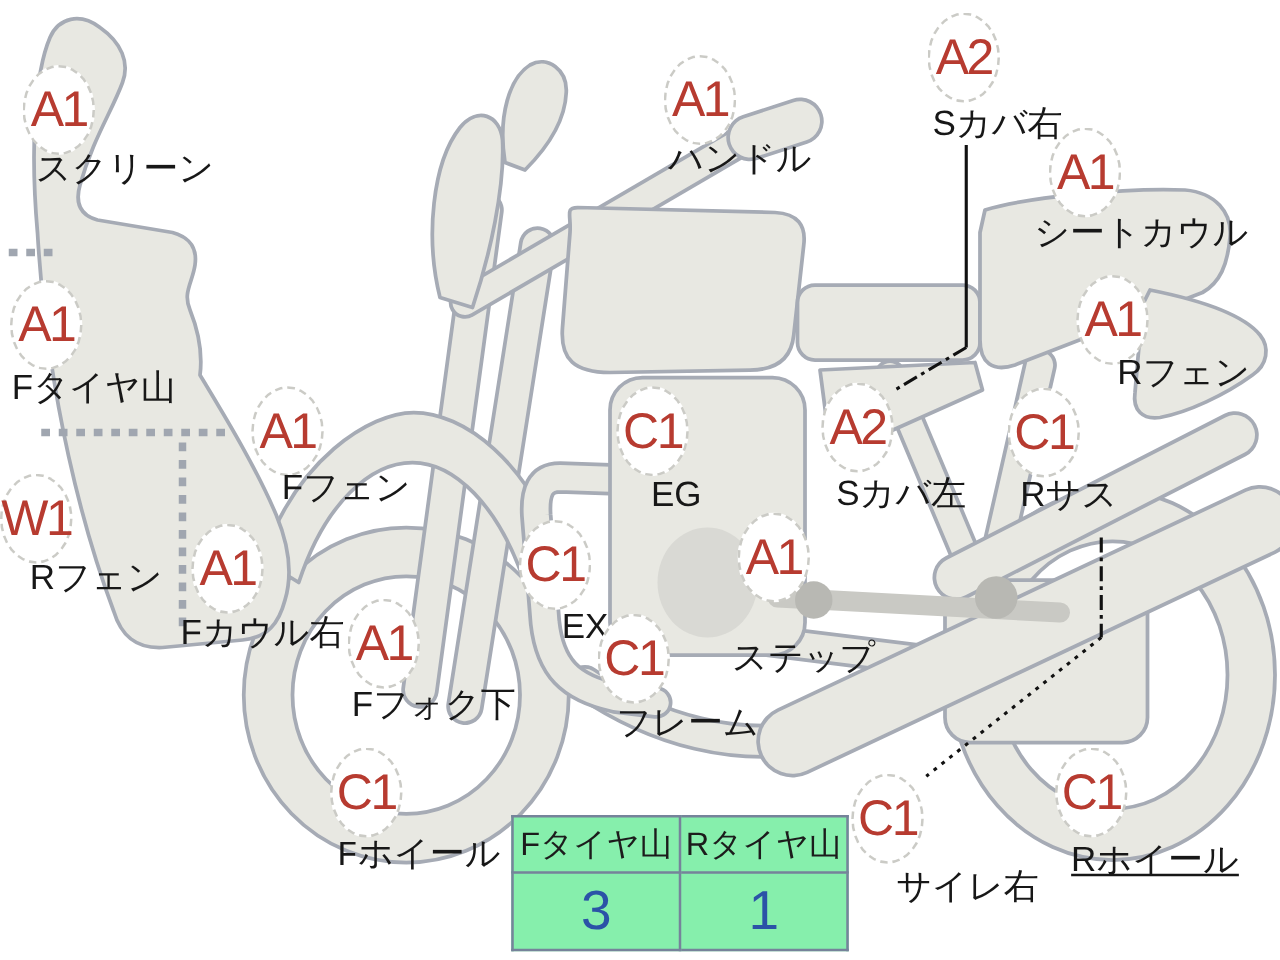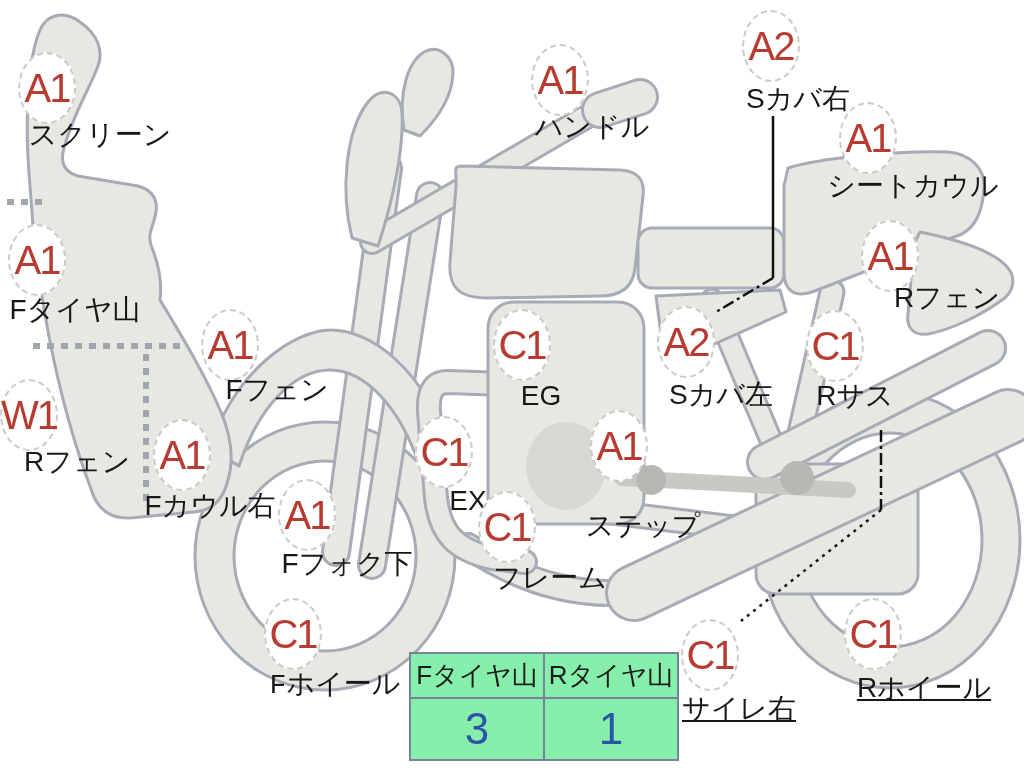--- a/index.html
+++ b/index.html
@@ -214,21 +214,21 @@
       <div class="part">
         <div class="badge" style="left: 890px; top: 256px;">A1</div>
         <div class="part-label" style="left: 947px; top: 298px;">Rフェン</div>
       </div>
       <div class="part">
         <div class="badge" style="left: 835px; top: 346px;">C1</div>
         <div class="part-label" style="left: 855px; top: 396px;">Rサス</div>
       </div>
       <div class="part">
         <div class="badge" style="left: 710px; top: 655px;">C1</div>
-        <div class="part-label" style="left: 739px; top: 709px; text-decoration: underline;">サイレ右</div>
+        <div class="part-label" style="left: 774px; top: 709px;">サイレ右</div>
       </div>
       <div class="part">
         <div class="badge" style="left: 873px; top: 634px;">C1</div>
         <div class="part-label" style="left: 924px; top: 688px; text-decoration: underline;">Rホイール</div>
       </div>
     </div>
 
   <table class="tire">
     <tbody>
         <tr>

